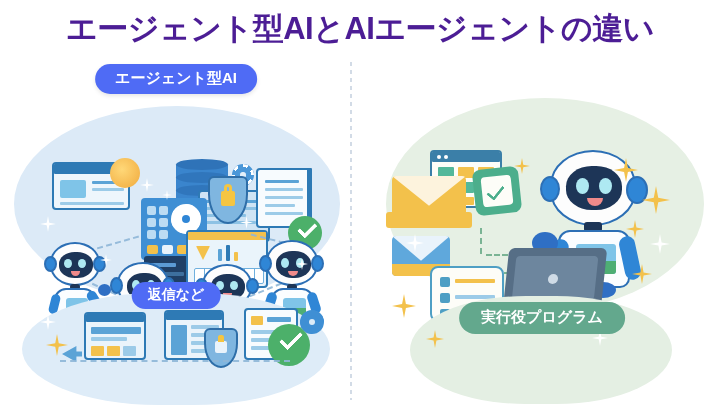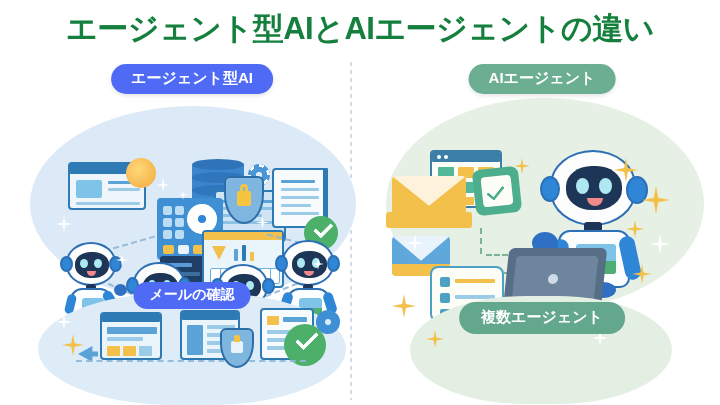--- a/index.html
+++ b/index.html
@@ -8,34 +8,34 @@
     background:#ffffff;
     font-family:"Liberation Sans","DejaVu Sans",sans-serif;
     -webkit-font-smoothing:antialiased;
   }
   .slide{position:relative;width:720px;height:405px;background:#fff;overflow:hidden;}
 
   
   .title{
     position:absolute;left:0;top:8px;width:720px;
     text-align:center;
-    font-size:31px;font-weight:700;color:#15803d;
+    font-size:31px;font-weight:700;color:#4c1d95;
     letter-spacing:-0.5px;line-height:42px;white-space:nowrap;
   }
 
   
   .divider{
     position:absolute;left:350px;top:62px;width:2px;height:338px;
     background-image:linear-gradient(to bottom,#c3cfdd 0 4px,rgba(0,0,0,0) 4px 8px);
     background-size:2px 8px;opacity:.75;
   }
 
   
   .panel{position:absolute;top:58px;width:352px;height:345px;}
-  .panel.left{left:16px;}
+  .panel.left{left:0;}
   .panel.right{left:364px;width:356px;}
 
   
   .badge{
     position:absolute;top:6px;left:50%;transform:translateX(-50%);
     border-radius:20px;padding:5px 20px 6px;
     font-size:15px;font-weight:700;color:#fff;white-space:nowrap;
     box-shadow:0 2px 4px rgba(0,0,0,.10);z-index:20;
   }
   .badge.blue{background:#4f6bf5;}
@@ -384,26 +384,25 @@
 
       <div class="check" style="left:268px;top:266px;width:42px;height:42px;"></div>
 
       <div class="gear blue" style="left:300px;top:252px;width:24px;height:24px;">
           <em></em>
         </div>
 
       <div class="dot-line" style="left:60px;top:302px;width:230px;"></div>
     </div>
 
-    <div class="pill blue">メールの確認</div>
+    <div class="pill blue">返信など</div>
   </div>
 
   <div class="panel right">
 
-    <div class="badge green">AIエージェント</div>
 
     <div class="blob blob-green"></div>
 
     <div>
 
       <div class="card" style="left:66px;top:92px;width:72px;height:58px;background:#fdfdf8;border:2px solid #3b7fa8;">
         <div class="line" style="left:0;top:0;width:100%;height:10px;background:#3b7fa8;"></div>
         <div class="line" style="left:5px;top:3px;width:4px;height:4px;border-radius:50%;background:#fff;"></div>
         <div class="line" style="left:12px;top:3px;width:4px;height:4px;border-radius:50%;background:#fff;"></div>
         <div class="line" style="left:6px;top:15px;width:16px;height:11px;background:#53b89a;border-radius:1px;"></div>
@@ -483,16 +482,16 @@
       <div class="sparkle" style="left:268px;top:206px;width:20px;height:20px;background:#f3c14b;clip-path:polygon(50% 0,58% 42%,100% 50%,58% 58%,50% 100%,42% 58%,0 50%,42% 42%);"></div>
       <div class="sparkle" style="left:150px;top:100px;width:16px;height:16px;background:#f3c14b;clip-path:polygon(50% 0,58% 42%,100% 50%,58% 58%,50% 100%,42% 58%,0 50%,42% 42%);"></div>
       <div class="sparkle" style="left:42px;top:176px;width:18px;height:18px;background:#fff;clip-path:polygon(50% 0,58% 42%,100% 50%,58% 58%,50% 100%,42% 58%,0 50%,42% 42%);"></div>
       <div class="sparkle" style="left:28px;top:236px;width:24px;height:24px;background:#f3c14b;clip-path:polygon(50% 0,58% 42%,100% 50%,58% 58%,50% 100%,42% 58%,0 50%,42% 42%);"></div>
     </div>
 
     <div class="bottom-cloud g"></div>
     <div class="sparkle" style="left:62px;top:272px;width:18px;height:18px;background:#f3c14b;clip-path:polygon(50% 0,58% 42%,100% 50%,58% 58%,50% 100%,42% 58%,0 50%,42% 42%);z-index:17;"></div>
     <div class="sparkle" style="left:228px;top:272px;width:16px;height:16px;background:#fff;clip-path:polygon(50% 0,58% 42%,100% 50%,58% 58%,50% 100%,42% 58%,0 50%,42% 42%);z-index:17;"></div>
 
-    <div class="pill green">複数エージェント</div>
+    <div class="pill green">実行役プログラム</div>
   </div>
 
 </div>
 
 </body></html>

